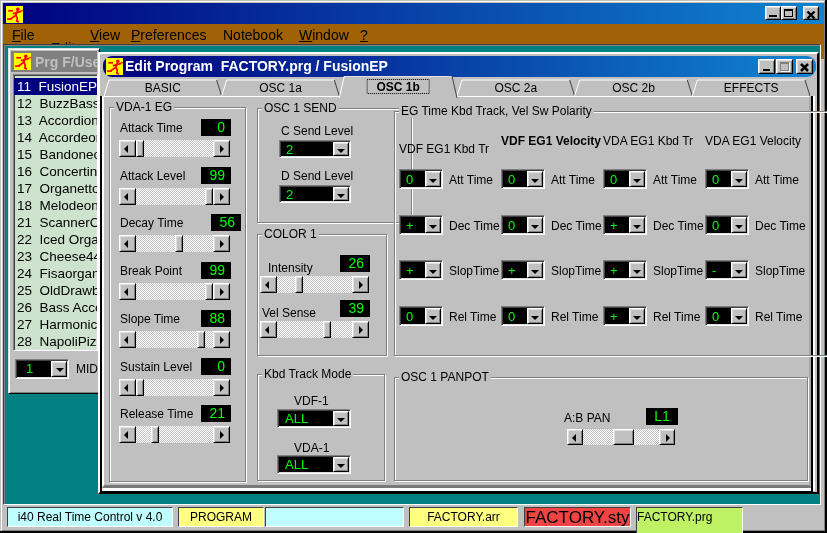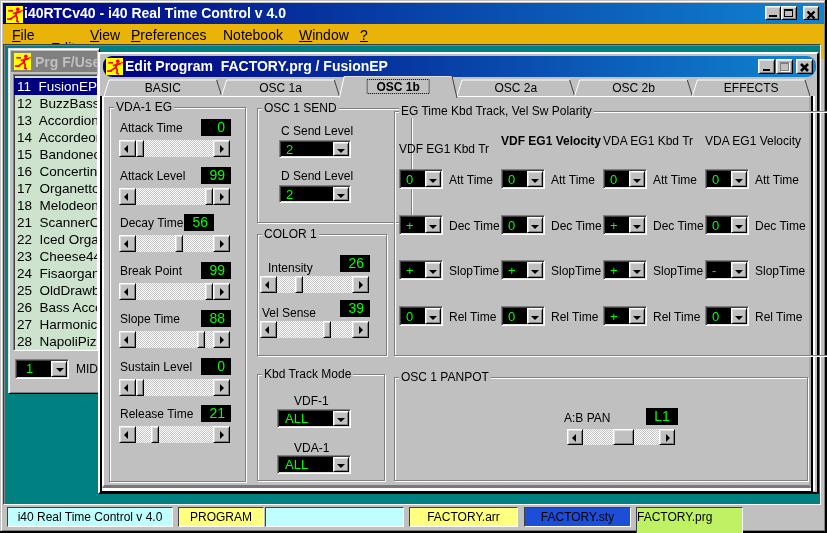--- a/index.html
+++ b/index.html
@@ -46,33 +46,32 @@
           <path d="M9.6 6.3 L13.6 5.3"></path>
           <path d="M9.6 6.5 L7.2 7"></path>
           <path d="M9.2 8.8 L4.8 11.8"></path>
           <path d="M4.6 12.3 L1.8 12.3"></path>
           <path d="M9.2 8.8 L10.5 11 L10.4 14"></path>
           <path d="M10.4 14.2 L11.4 14.8"></path>
         </g>
         <circle cx="11.1" cy="3.1" r="1.7" fill="#ff0000"></circle>
         <rect x="14.4" y="3.6" width="1.4" height="1.4" fill="#ff0000"></rect>
       </svg></div>
-  <div class="abs titletext" style="left:21px;top:2px;">i40RTCv40 - i40 Real Time Control v 4.0</div>
   <div class="capbtn" style="left:762px;top:3px;">
       <div class="abs" style="left:3px;top:8px;width:8px;height:2px;background:#000;"></div>
     </div>
   <div class="capbtn" style="left:778px;top:3px;">
       <div class="abs" style="left:2px;top:2px;width:9px;height:8px;border:1px solid #000;border-top:2px solid #000;"></div>
     </div>
   <div class="capbtn" style="left:800px;top:3px;"><svg width="14" height="12" viewBox="0 0 14 12">
         <path d="M3.5 2.5 L10.5 9.5 M3.5 9.5 L10.5 2.5" stroke="#000" stroke-width="2.4" fill="none"></path>
       </svg></div>
 </div>
 
-<div class="abs" style="left:3px;top:24px;width:821px;height:35px;background:#eab308;font-size:14px;">
+<div class="abs" style="left:3px;top:24px;width:821px;height:35px;background:#a16207;font-size:14px;">
   <span class="abs" style="left:9px;top:3px;"><u>F</u>ile</span>
   <span class="abs" style="left:48px;top:16px;"><u>E</u>dit</span>
   <span class="abs" style="left:87px;top:3px;"><u>V</u>iew</span>
   <span class="abs" style="left:128px;top:3px;"><u>P</u>references</span>
   <span class="abs" style="left:220px;top:3px;">Notebook</span>
   <span class="abs" style="left:296px;top:3px;"><u>W</u>indow</span>
   <span class="abs" style="left:357px;top:3px;"><u>?</u></span>
 </div>
 
 <div class="abs" style="left:3px;top:44px;width:818px;height:461px;background:#008080;border:1px solid;border-color:#404040 #fff #fff #404040;box-shadow:inset 1px 1px 0 #808080;"></div>
@@ -197,21 +196,21 @@
       <div class="tr"></div>
       <div class="ar btn" style="left:0;">
         <div class="tril"></div>
       </div>
       <div class="ar btn" style="left:94px;">
         <div class="trir"></div>
       </div>
       <div class="th btn" style="left:86px;width:8px;"></div>
     </div>
     <div class="lbl" style="left:120px;top:216px;">Decay Time</div>
-    <div class="abs led" style="left:184px;top:214px;width:30px;height:17px;font-size:14px;line-height:16px;">56</div>
+    <div class="abs led" style="left:211px;top:214px;width:30px;height:17px;font-size:14px;line-height:16px;">56</div>
     <div class="sb" style="left:119px;top:235px;width:111px;">
       <div class="tr"></div>
       <div class="ar btn" style="left:0;">
         <div class="tril"></div>
       </div>
       <div class="ar btn" style="left:94px;">
         <div class="trir"></div>
       </div>
       <div class="th btn" style="left:56px;width:8px;"></div>
     </div>
@@ -459,15 +458,15 @@
       <div class="th btn" style="left:46px;width:21px;height:16px;"></div>
     </div>
   </div>
 
 <div class="abs" style="left:4px;top:505px;width:819px;height:25px;background:#c0c0c0;"></div>
 <div id="status">
     <div class="abs" style="left:7px;top:507px;width:166px;height:20px;background:#c0ffff;border:1px solid;border-color:#404040 #fff #fff #404040;font-size:12px;text-align:center;line-height:19px;">i40 Real Time Control v 4.0</div>
     <div class="abs" style="left:178px;top:507px;width:86px;height:20px;background:#ffff80;border:1px solid;border-color:#404040 #fff #fff #404040;font-size:12px;text-align:center;line-height:19px;">PROGRAM</div>
     <div class="abs" style="left:265px;top:507px;width:139px;height:20px;background:#c0ffff;border:1px solid;border-color:#404040 #fff #fff #404040;font-size:12px;text-align:center;line-height:19px;"></div>
     <div class="abs" style="left:409px;top:507px;width:109px;height:20px;background:#ffff80;border:1px solid;border-color:#404040 #fff #fff #404040;font-size:12px;text-align:center;line-height:19px;">FACTORY.arr</div>
-    <div class="abs" style="left:524px;top:507px;width:107px;height:20px;background:#1d4ed8;border:1px solid;border-color:#404040 #fff #fff #404040;font-size:12px;text-align:center;line-height:19px;">FACTORY.sty</div>
+    <div class="abs" style="left:524px;top:507px;width:107px;height:20px;background:#ef4444;border:1px solid;border-color:#404040 #fff #fff #404040;font-size:17px;text-align:center;line-height:19px;">FACTORY.sty</div>
     <div class="abs" style="left:636px;top:507px;width:107px;height:33px;background:#bef264;border:1px solid;border-color:#404040 #fff #fff #404040;font-size:12px;line-height:19px;">FACTORY.prg</div>
   </div>
 
 </body></html>

